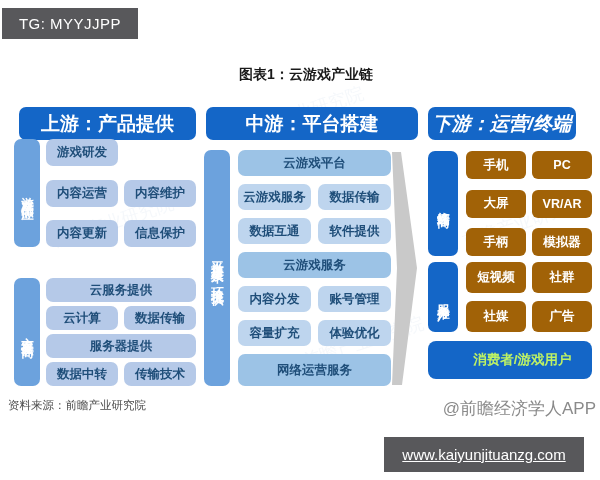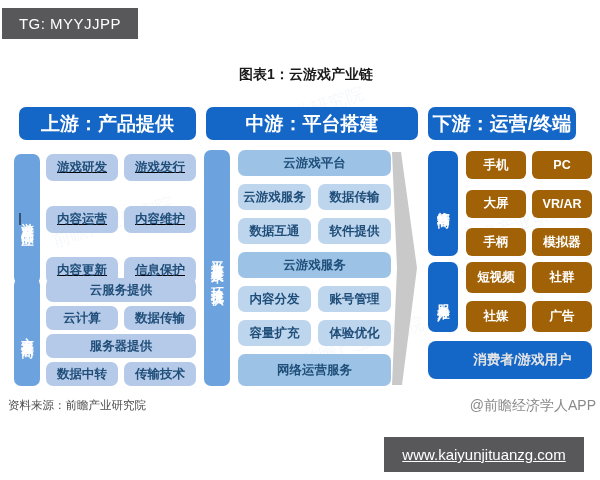--- a/index.html
+++ b/index.html
@@ -20,21 +20,21 @@
     font-size:14px; font-weight:bold; color:#1a1a1a;padding-left:12px;
   }
   
   .hdr {
     position:absolute; top:107px; height:33px; background:#1466c7; color:#fff;
     font-weight:bold; font-size:19px; border-radius:7px;
     display:flex; align-items:center; justify-content:center;
   }
   .hdr-up   { left:19px;  width:177px; }
   .hdr-mid  { left:206px; width:212px; }
-  .hdr-down { left:428px; width:148px; }
+  .hdr-down { left:428px; width:148px;font-style:italic; }
 
   
   .group { position:absolute; display:flex; gap:6px; }
   .strip {
     width:26px; border-radius:7px; color:#fff; font-weight:bold; font-size:12.5px;
     writing-mode:vertical-rl; text-orientation:upright;
     display:flex; align-items:center; justify-content:center; letter-spacing:2px;
   }
   .strip-light { background:#6ca2dd; }
   .strip-dark  { background:#1466c7; width:30px; letter-spacing:1px; }
@@ -43,48 +43,48 @@
   .cell {
     display:flex; align-items:center; justify-content:center;
     border-radius:7px; font-weight:bold; font-size:12.5px;
   }
   .box-light   { background:#b5c9e8; color:#1f4e79; }
   .box-mid-sm  { background:#bed5ee; color:#1f4e79; }
   .box-mid-wide{ background:#9cc3e6; color:#1f4e79; }
   .box-dark    { background:#a16207; color:#ffffff; border-radius:6px; }
 
   
-  .up-g1 { left:14px; top:154px; width:182px; height:130px;text-decoration:underline; }
+  .up-g1 { left:14px; top:139px; width:182px; height:108px; }
   .up-g1 .cell { width:72px; height:27px; }
   .up-g2 { left:14px; top:278px; width:182px; height:108px; }
   .up-g2 .cell { width:72px; height:24px; }
   .up-g2 .cell.wide { width:100%; }
 
   
   .mid-g { left:204px; top:150px; width:187px; height:236px; gap:8px; }
   .mid-g .cell { width:73px; height:26px; }
   .mid-g .cell.wide { width:100%; }
 
   
   .flow-arrow { position:absolute; left:391px; top:152px; }
 
   
   .down-g1 { left:428px; top:151px; width:164px; height:105px; gap:8px; }
   .down-g1 .cell { width:60px; height:28px; }
   .down-g2 { left:428px; top:262px; width:164px; height:70px; gap:8px; }
   .down-g2 .cell { width:60px; height:31px; }
   .consumer {
     position:absolute; left:428px; top:341px; width:164px; height:38px;
-    background:#1466c7; color:#e5e5e5; font-weight:bold; font-size:13.5px;
+    background:#1466c7; color:#bef264; font-weight:bold; font-size:13.5px;
     border-radius:8px; display:flex; align-items:center; justify-content:center;padding-left:25px;
   }
 
   
   .source  { position:absolute; left:8px;  top:398px; font-size:11.5px; color:#4d4d4d; }
-  .credit  { position:absolute; right:4px; top:397px; font-size:14px; color:#8a8a8a; }
+  .credit  { position:absolute; right:4px; top:397px; font-size:17px; color:#8a8a8a; }
   .site-bar{
     position:absolute; left:384px; top:437px; width:200px; height:35px;
     background:#58585b; color:#fff; font-size:15px;
     display:flex; align-items:center; justify-content:center;text-decoration:underline;
   }
 
   
   .wm {
     position:absolute; font-size:18px; color:#4a7ab5; opacity:.05;
     transform:rotate(-18deg); white-space:nowrap; pointer-events:none;
@@ -106,21 +106,20 @@
 
   <div class="hdr hdr-up">上游：产品提供</div>
   <div class="hdr hdr-mid">中游：平台搭建</div>
   <div class="hdr hdr-down">下游：运营/终端</div>
 
   <div class="group up-g1">
     <div class="strip strip-light">游戏产品供应</div>
     <div class="col">
       <div class="row">
         <div class="cell box-light">游戏研发</div>
-        <div class="cell box-light">游戏发行</div>
       </div>
       <div class="row">
         <div class="cell box-light">内容运营</div>
         <div class="cell box-light">内容维护</div>
       </div>
       <div class="row">
         <div class="cell box-light">内容更新</div>
         <div class="cell box-light">信息保护</div>
       </div>
     </div>

